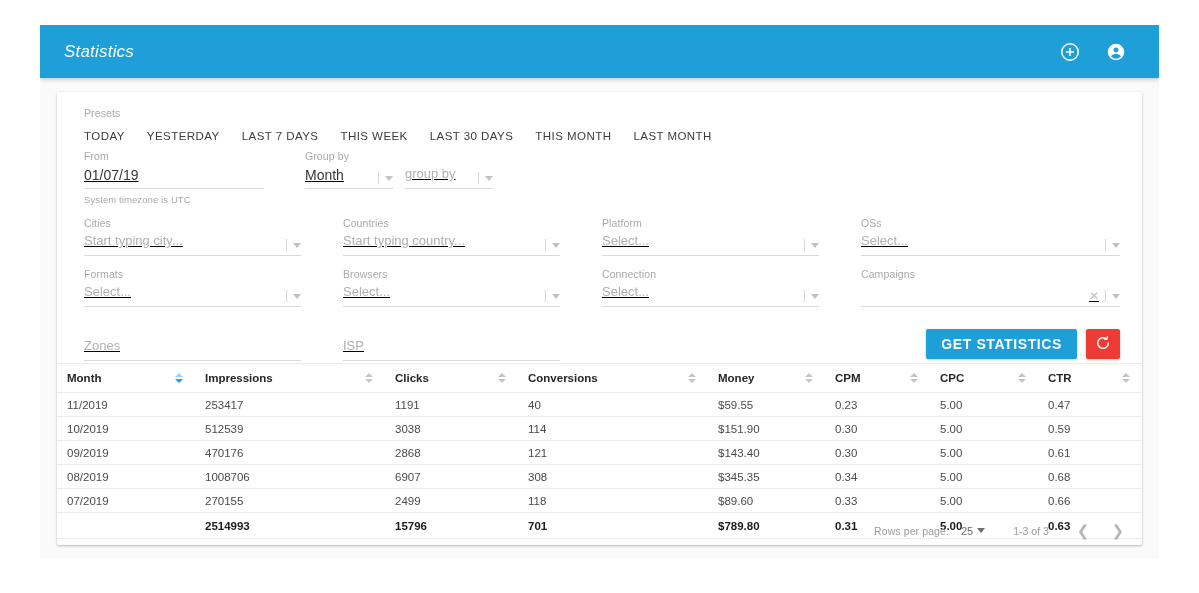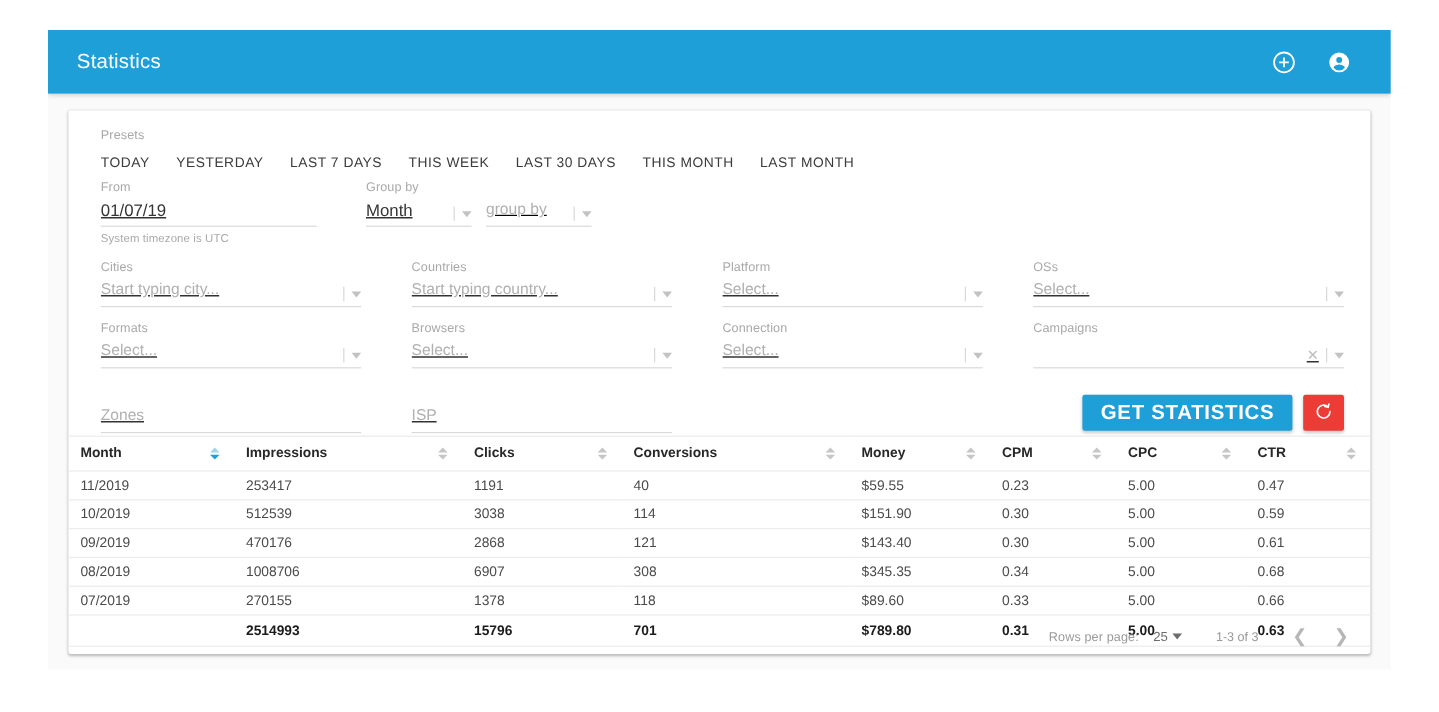--- a/index.html
+++ b/index.html
@@ -25,20 +25,21 @@
     background: #1e9fd8;
     box-shadow: 0 2px 4px rgba(0,0,0,.18);
     display: flex; align-items: center;
   }
   .appbar-title {
     color: #ffffff;
     font-size: 17px;
     letter-spacing: .2px;
     margin-left: 24px;
     font-weight: 400;
+    font-style: italic;
   }
   .appbar-actions {
     margin-left: auto;
     display: flex; align-items: center; gap: 24px;
     margin-right: 32px;
   }
   .appbar-icon { width: 22px; height: 22px; display: block; cursor: pointer; }
 
   
   .card {
@@ -129,21 +130,21 @@
   .fcol:last-child { padding-right: 0; }
 
   
   .row-zones { display: flex; margin-top: 22px; align-items: flex-end; }
   .zcol { width: 25%; padding-right: 42px; }
   .actions { margin-left: auto; display: flex; align-items: center; gap: 9px; padding-bottom: 2px; }
   .btn-primary {
     background: #1e9fd8; color: #fff;
     border: none; border-radius: 2px;
     height: 30px; padding: 0 15px;
-    font-size: 17px; font-weight: bold; letter-spacing: .6px;
+    font-size: 14px; font-weight: bold; letter-spacing: .6px;
     font-family: "Liberation Sans", sans-serif;
     cursor: pointer;
     box-shadow: 0 1px 3px rgba(0,0,0,.22);
   }
   .btn-reset {
     background: #ed3b35; border: none; border-radius: 2px;
     width: 34px; height: 30px;
     display: flex; align-items: center; justify-content: center;
     cursor: pointer;
     box-shadow: 0 1px 3px rgba(0,0,0,.22);
@@ -518,21 +519,21 @@
             <td>6907</td>
             <td>308</td>
             <td>$345.35</td>
             <td>0.34</td>
             <td>5.00</td>
             <td>0.68</td>
           </tr>
           <tr>
             <td>07/2019</td>
             <td>270155</td>
-            <td>1378</td>
+            <td>2499</td>
             <td>118</td>
             <td>$89.60</td>
             <td>0.33</td>
             <td>5.00</td>
             <td>0.66</td>
           </tr>
           <tr class="total">
             <td></td>
             <td>2514993</td>
             <td>15796</td>

